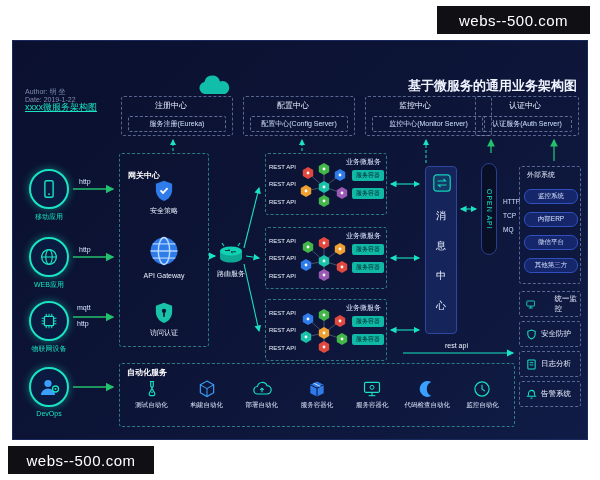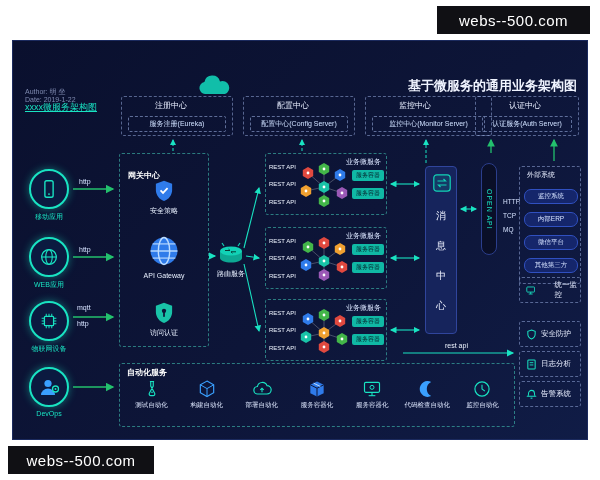--- a/index.html
+++ b/index.html
@@ -402,21 +402,21 @@
     <div class="proto-col" style="top:185px;">MQ</div>
 
     <div class="dash-gray" style="left:506px; top:125px; width:62px; height:118px;">
       <div class="ext-title">外部系统</div>
       <div class="ext-item" style="top:22px;">监控系统</div>
       <div class="ext-item" style="top:45px;">内部ERP</div>
       <div class="ext-item" style="top:68px;">微信平台</div>
       <div class="ext-item" style="top:91px;">其他第三方</div>
     </div>
 
-    <div class="dash-gray ops-box" style="left:506px; top:236px; width:62px; height:26px;gap:19px;">
+    <div class="dash-gray ops-box" style="left:506px; top:250px; width:62px; height:26px;gap:19px;">
       <svg width="11" height="11" viewBox="0 0 12 12">
         <rect x="1" y="1.5" width="10" height="6.5" rx="1" fill="none" stroke="#19e3c2" stroke-width="1.1"></rect>
         <line x1="6" y1="8" x2="6" y2="10.5" stroke="#19e3c2" stroke-width="1.1"></line>
         <line x1="3.5" y1="10.5" x2="8.5" y2="10.5" stroke="#19e3c2" stroke-width="1.1"></line>
       </svg>
       <span>统一监控</span>
     </div>
     <div class="dash-gray ops-box" style="left:506px; top:280px; width:62px; height:26px;">
       <svg width="11" height="11" viewBox="0 0 12 12">
         <path d="M6 1l4 1.5v3c0 2.5-1.7 4.6-4 5.5-2.3-.9-4-3-4-5.5v-3Z" fill="none" stroke="#19e3c2" stroke-width="1.1"></path>

